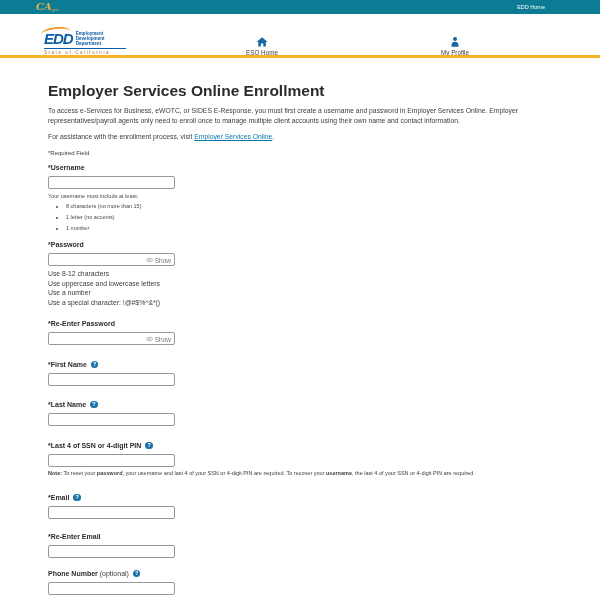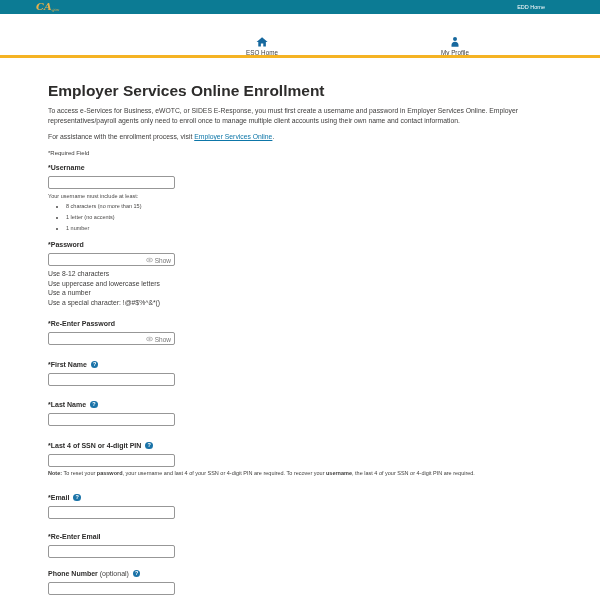--- a/index.html
+++ b/index.html
@@ -67,20 +67,32 @@
 
 <div class="topbar">
   <div class="cagov">
     <span class="ca">CA</span>
     <span class="gov">.gov</span>
   </div>
   <a class="topbar-link">EDD Home</a>
 </div>
 
 <div class="header">
+  <div class="edd-logo">
+    <div class="edd-row">
+      <span class="edd-swoosh"></span>
+      <span class="edd-word">EDD</span>
+      <span class="edd-dept">
+        <span>Employment</span><br>
+        <span>Development</span><br>
+        <span>Department</span>
+      </span>
+    </div>
+    <div class="edd-state">State of California</div>
+  </div>
 
   <div class="nav-item" style="left:262px;">
     <span class="ico">
       <svg viewBox="0 0 24 24">
           <path d="M12 2.5 L23 12 h-3.4 v9 h-5.2 v-6 h-4.8 v6 H4.4 v-9 H1 Z"></path>
         </svg>
     </span>
     <span class="nav-label">ESO Home</span>
   </div>
 

